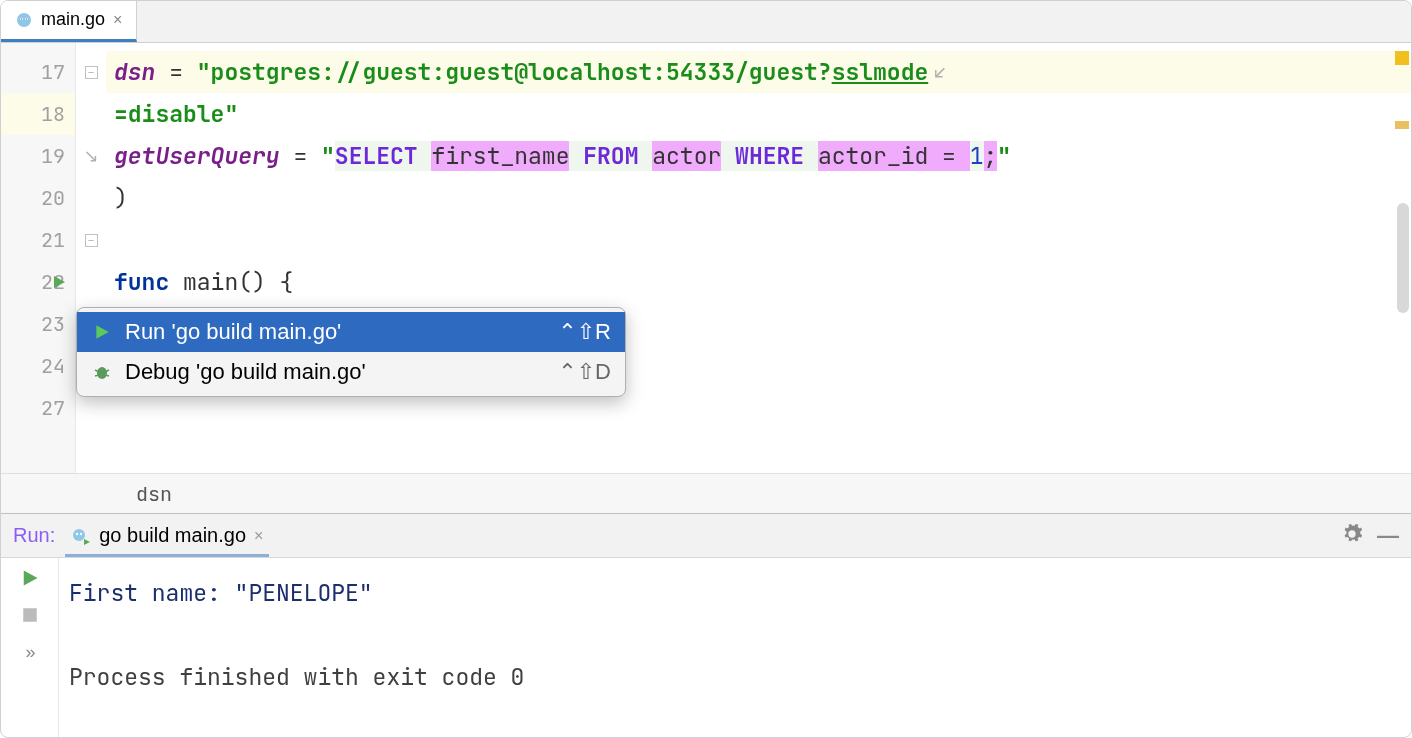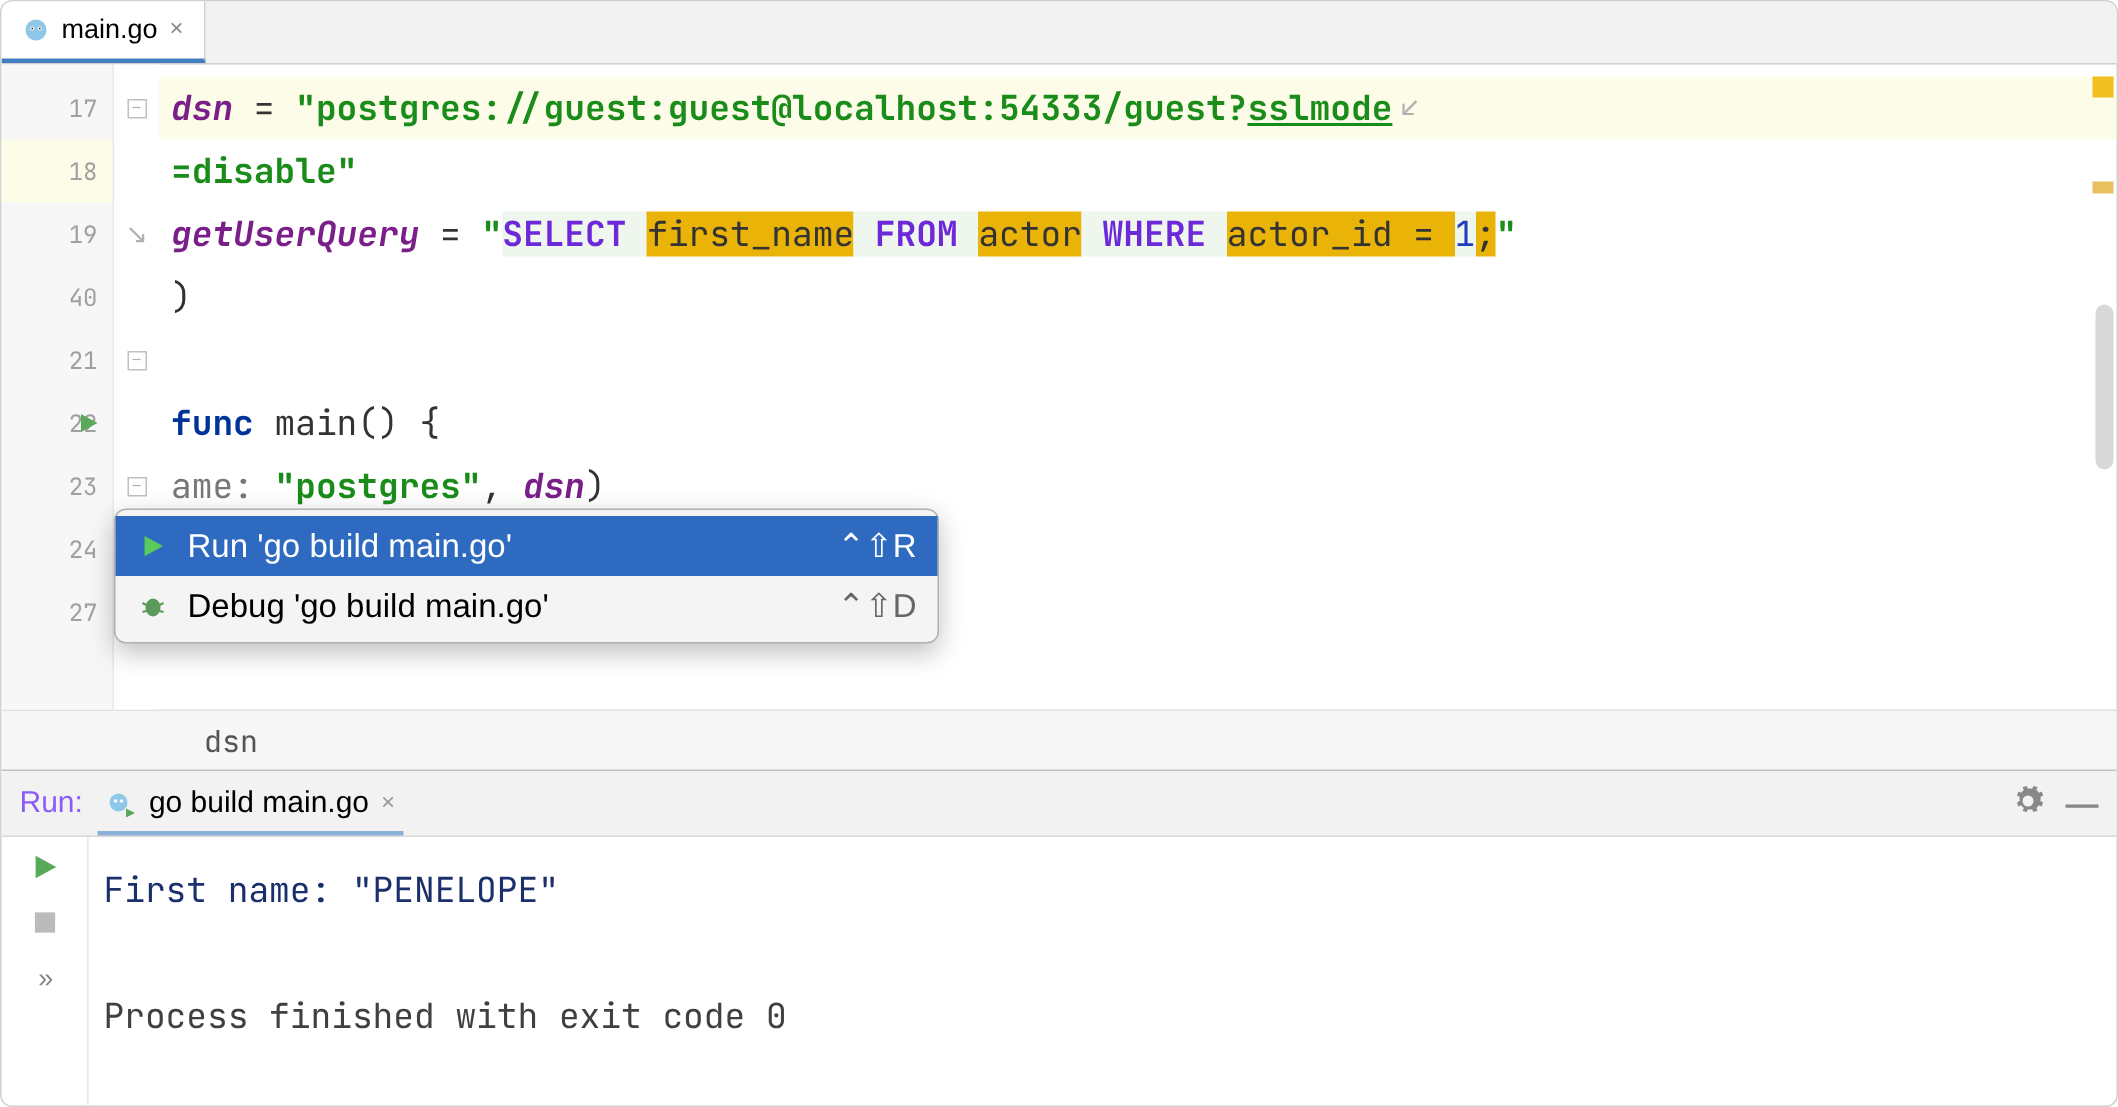--- a/index.html
+++ b/index.html
@@ -5,46 +5,46 @@
 * { box-sizing: border-box; margin: 0; padding: 0; }
 body { font-family: -apple-system, BlinkMacSystemFont, "Segoe UI", sans-serif; font-size: 14px; background: #fff; width: 1412px; height: 738px; overflow: hidden; border: 1px solid #d0d0d0; border-radius: 8px; }
 .mono { font-family: "JetBrains Mono", "Menlo", "Consolas", monospace; }
 
 .tab-bar { height: 42px; background: #f2f2f2; border-bottom: 1px solid #d0d0d0; display: flex; align-items: flex-end; }
 .tab { height: 42px; background: #fff; border-right: 1px solid #d0d0d0; border-bottom: 3px solid #3f7fbf; display: flex; align-items: center; padding: 0 14px; gap: 8px; font-size: 18px; }
 .tab .close { color: #888; font-size: 16px; }
 
 .editor-area { display: flex; height: 430px; position: relative; }
 .gutter { width: 75px; background: #f7f7f7; border-right: 1px solid #e8e8e8; padding-top: 8px; }
-.gutter-row { height: 42px; display: flex; align-items: center; justify-content: flex-end; padding-right: 10px; color: #a0a0a0; font-size: 16px; position: relative; }
+.gutter-row { height: 42px; display: flex; align-items: center; justify-content: flex-end; padding-right: 10px; color: #a0a0a0; font-size: 20px; position: relative; }
 .gutter-row.hl { background: #fdfce8; }
 .gutter-run { position: absolute; left: 50px; color: #5aa85a; }
 .fold-col { width: 30px; background: #fff; padding-top: 8px; }
 .fold-row { height: 42px; display: flex; align-items: center; justify-content: center; color: #b0b0b0; font-size: 14px; }
 .fold-mark { border: 1px solid #c0c0c0; width: 13px; height: 13px; display: flex; align-items: center; justify-content: center; font-size: 11px; background: #fff; }
 
 .code-col { flex: 1; padding-top: 8px; position: relative; }
 .code-row { height: 42px; display: flex; align-items: center; font-size: 23px; white-space: pre; padding-left: 8px; }
 .code-row.hl { background: #fdfce8; }
 .kw { color: #003399; font-weight: bold; }
 .const-name { color: #7a1f8a; font-style: italic; font-weight: bold; }
 .str { color: #1a8c1a; font-weight: bold; }
 .sqlkw { color: #6d28d9; font-weight: bold; background: #eef6ee; }
-.sqlid { color: #333; background: #eab308; }
+.sqlid { color: #333; background: #f0abfc; }
 .num { color: #1f3fbf; }
 .punct { color: #333; }
 .param { color: #777; }
 .wrap-arrow { color: #b0b0b0; font-size: 18px; }
 
 .marker-col { position: absolute; right: 0; top: 0; width: 18px; height: 100%; }
 .marker-yellow { position: absolute; right: 2px; top: 8px; width: 14px; height: 14px; background: #f0c020; }
 .marker-amber { position: absolute; right: 2px; top: 78px; width: 14px; height: 8px; background: #e8c060; }
 .scrollbar-thumb { position: absolute; right: 2px; top: 160px; width: 12px; height: 110px; background: #d8d8d8; border-radius: 6px; }
 
-.context-menu { position: absolute; left: 75px; top: 296px; width: 550px; background: #f4f4f4; border: 1px solid #b0b0b0; border-radius: 8px; box-shadow: 0 6px 18px rgba(0,0,0,0.25); z-index: 100; padding: 4px 0; }
+.context-menu { position: absolute; left: 75px; top: 264px; width: 550px; background: #f4f4f4; border: 1px solid #b0b0b0; border-radius: 8px; box-shadow: 0 6px 18px rgba(0,0,0,0.25); z-index: 100; padding: 4px 0; }
 .menu-item { height: 40px; display: flex; align-items: center; padding: 0 14px; font-size: 22px; gap: 12px; }
 .menu-item.selected { background: #2d6ac0; color: #fff; }
 .menu-item .shortcut { margin-left: auto; font-size: 22px; }
 .menu-item .micon { width: 22px; display: flex; justify-content: center; }
 
 .breadcrumb { height: 40px; background: #f7f7f7; border-top: 1px solid #e0e0e0; display: flex; align-items: center; padding-left: 135px; font-size: 20px; color: #555; }
 
 .run-panel { border-top: 1px solid #c0c0c0; height: 224px; display: flex; flex-direction: column; }
 .run-header { height: 44px; background: #f2f2f2; border-bottom: 1px solid #d8d8d8; display: flex; align-items: center; padding: 0 12px; gap: 10px; font-size: 20px; }
 .run-header .label { color: #8b5cf6; }
@@ -84,21 +84,21 @@
     <div class="gutter-row">
         <span>17</span>
       </div>
     <div class="gutter-row hl">
         <span>18</span>
       </div>
     <div class="gutter-row">
         <span>19</span>
       </div>
     <div class="gutter-row">
-        <span>40</span>
+        <span>20</span>
       </div>
     <div class="gutter-row">
         <span>21</span>
       </div>
     <div class="gutter-row">
         <span>22</span>
       <span class="gutter-run">
         <svg width="16" height="16" viewBox="0 0 16 16">
             <polygon points="3,2 14,8 3,14" fill="#5aa85a"></polygon>
           </svg>

